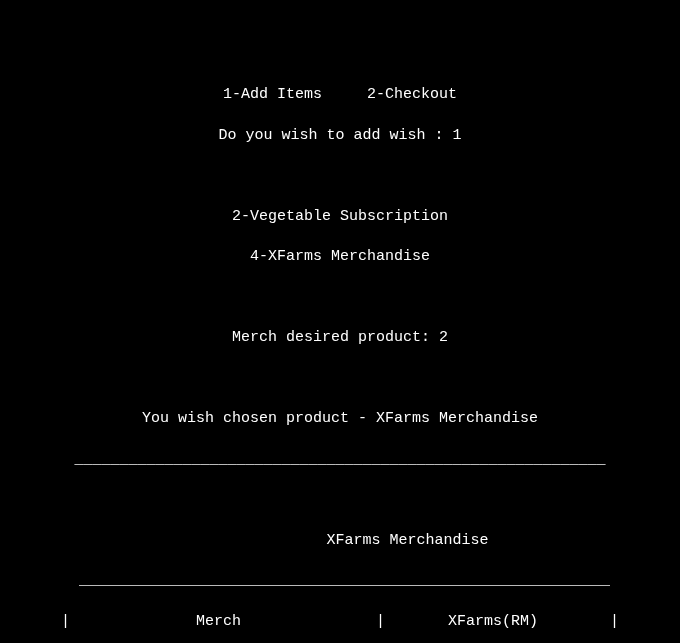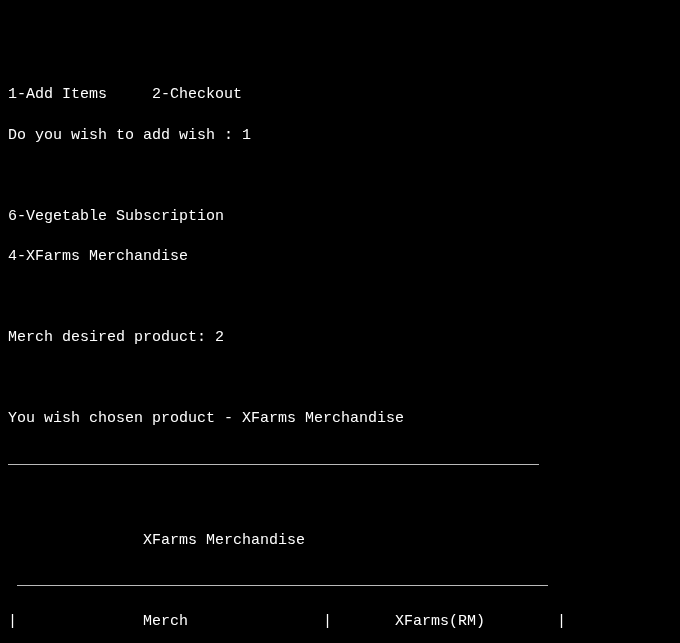--- a/index.html
+++ b/index.html
@@ -12,31 +12,31 @@
       color: #fff;
       font-family: "Courier New", Courier, monospace;
       font-size: 15px;
       line-height: 1.35;
       width: 680px;
       height: 643px;
       padding: 4px 8px;
       white-space: pre;
       overflow: hidden;
     }
-    .line { display: block; }
+    .line { display: block; text-align: center; }
   </style>
 </head>
 <body>
 
 
 
 <span class="line">1-Add Items     2-Checkout</span>
 <span class="line"><span>Do you wish to add wish : </span><span>1</span></span>
 <span class="line"> </span>
-<span class="line">6-Vegetable Subscription</span>
+<span class="line">2-Vegetable Subscription</span>
 <span class="line">4-XFarms Merchandise</span>
 <span class="line"> </span>
 <span class="line"><span>Merch desired product: </span><span>2</span></span>
 <span class="line"> </span>
 <span class="line">You wish chosen product - XFarms Merchandise</span>
 <span class="line">___________________________________________________________</span>
 <span class="line"> </span>
 <span class="line">               XFarms Merchandise</span>
 <span class="line"> ___________________________________________________________</span>
 <span class="line">|              Merch               |       XFarms(RM)        |</span>

